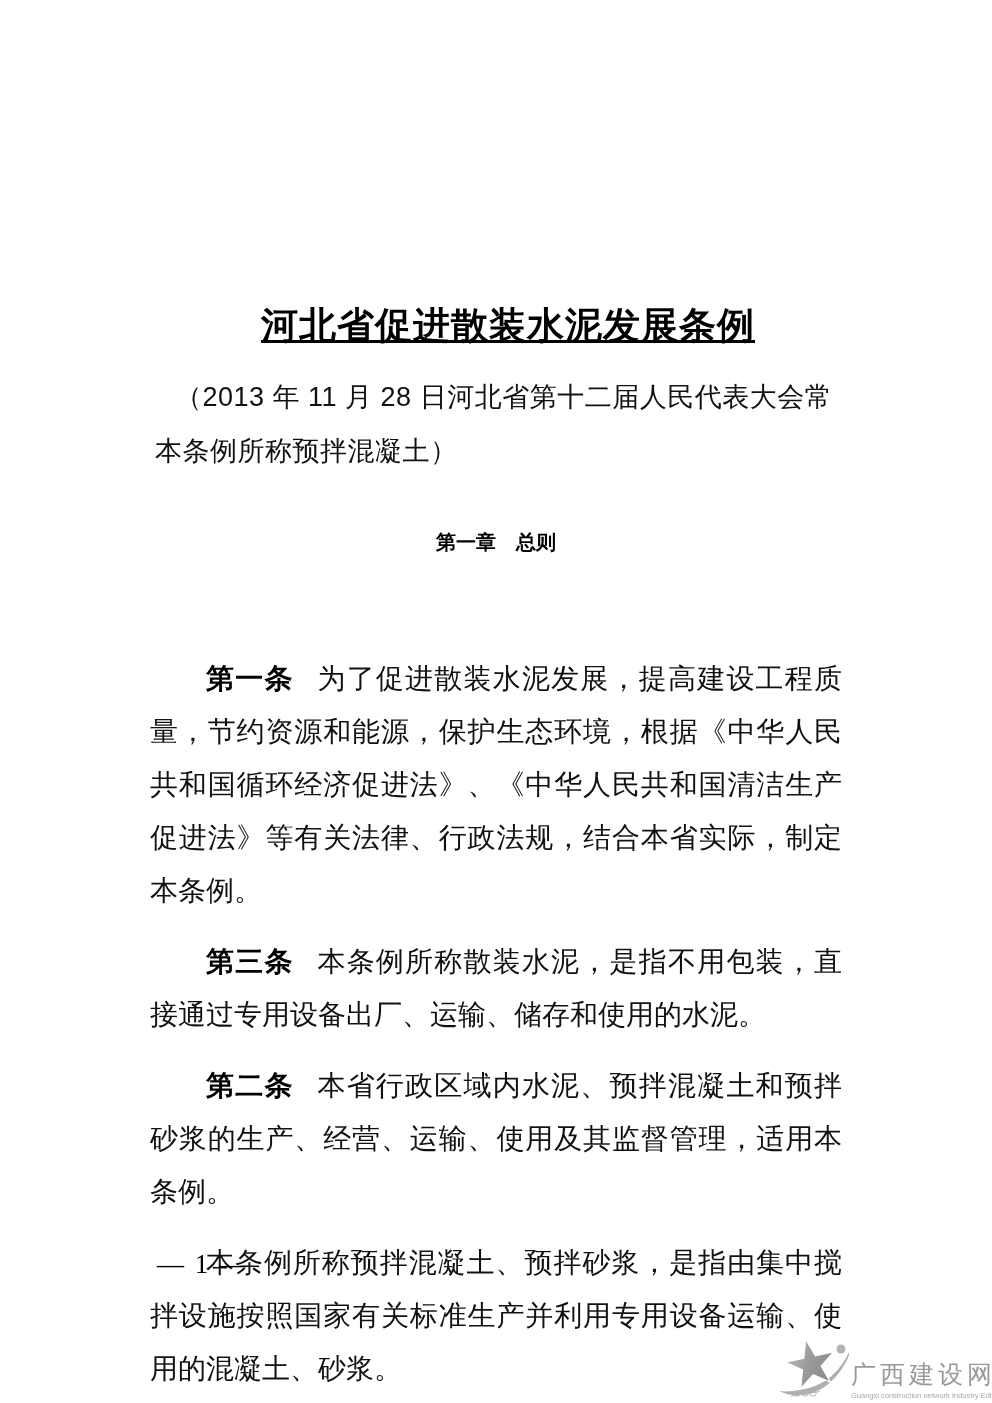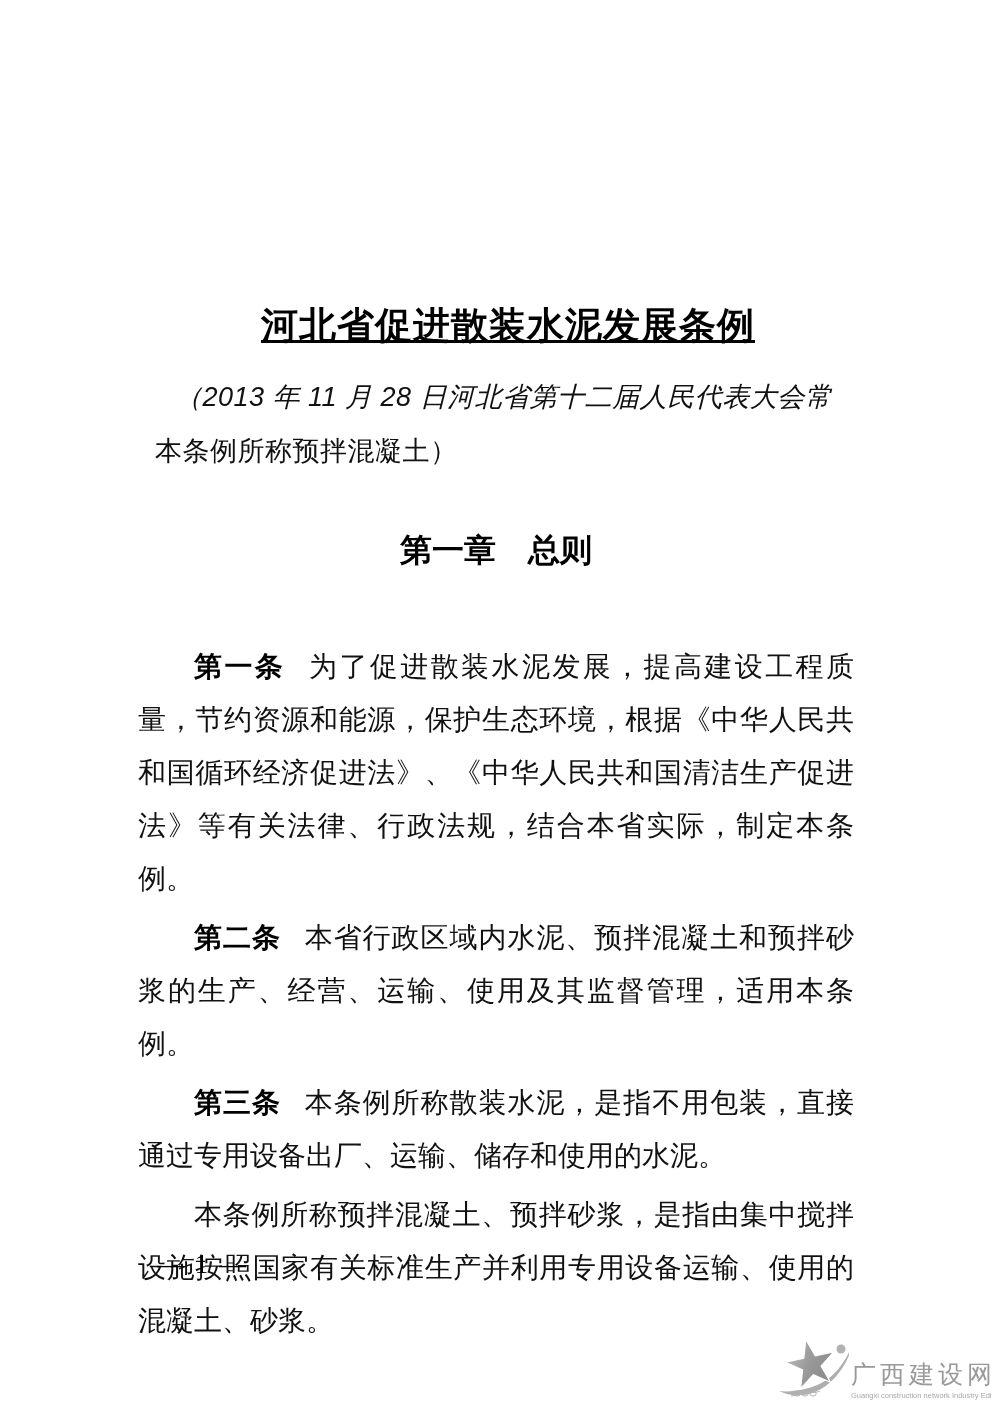--- a/index.html
+++ b/index.html
@@ -38,50 +38,50 @@
     position: absolute;
     top: 370px;
     left: 155px;
     width: 710px;
     font-family: "Liberation Sans", sans-serif;
     font-size: 27px;
     line-height: 54px;
     color: #111111;
     letter-spacing: 0.5px;
   }
-  .sub-line1 { padding-left: 20px; font-style: italic; }
+  .sub-line1 { padding-left: 20px; }
   .sub-line2 { padding-left: 0; }
 
   
   .chapter {
     position: absolute;
     top: 529px;
     left: 0;
     width: 100%;
     margin: 0;
     text-align: center;
     font-family: "Liberation Sans", sans-serif;
     font-weight: 700;
-    font-size: 32px;
+    font-size: 20px;
     color: #000000;
   }
 
   
   .body-block {
     position: absolute;
     top: 634px;
     left: 132px;
     width: 728px;
     font-size: 28px;
     line-height: 53px;
     text-align: justify;
     color: #111111;
   }
   .body-block p {
-    margin: 6px;
+    margin: 18px;
     text-indent: 2em;
   }
   .para-lead {
     font-family: "Liberation Sans", sans-serif;
     font-weight: 700;
     color: #000000;
   }
   .para-lead:not(:empty) { margin-right: 0.85em; }
 
   
@@ -135,22 +135,22 @@
 
   <div class="doc-subtitle">
     <div class="sub-line1">（2013 年 11 月 28 日河北省第十二届人民代表大会常</div>
     <div class="sub-line2">本条例所称预拌混凝土）</div>
   </div>
 
   <h2 class="chapter">第一章　总则</h2>
 
   <div class="body-block">
     <p><span class="para-lead">第一条</span><span>为了促进散装水泥发展，提高建设工程质量，节约资源和能源，保护生态环境，根据《中华人民共和国循环经济促进法》、《中华人民共和国清洁生产促进法》等有关法律、行政法规，结合本省实际，制定本条例。</span></p>
+    <p><span class="para-lead">第三条</span><span>本条例所称散装水泥，是指不用包装，直接通过专用设备出厂、运输、储存和使用的水泥。</span></p>
     <p><span class="para-lead">第二条</span><span>本省行政区域内水泥、预拌混凝土和预拌砂浆的生产、经营、运输、使用及其监督管理，适用本条例。</span></p>
-    <p><span class="para-lead">第三条</span><span>本条例所称散装水泥，是指不用包装，直接通过专用设备出厂、运输、储存和使用的水泥。</span></p>
     <p><span class="para-lead"></span><span>本条例所称预拌混凝土、预拌砂浆，是指由集中搅拌设施按照国家有关标准生产并利用专用设备运输、使用的混凝土、砂浆。</span></p>
   </div>
 
   <div class="page-number">— 1 —</div>
 
   <div class="watermark">
     <svg class="wm-logo" width="74" height="64" viewBox="0 0 74 64" xmlns="http://www.w3.org/2000/svg">
       <defs>
         <linearGradient id="starGrad" x1="0%" y1="0%" x2="100%" y2="60%">
           <stop offset="0%" stop-color="#c6c6c6"></stop>

